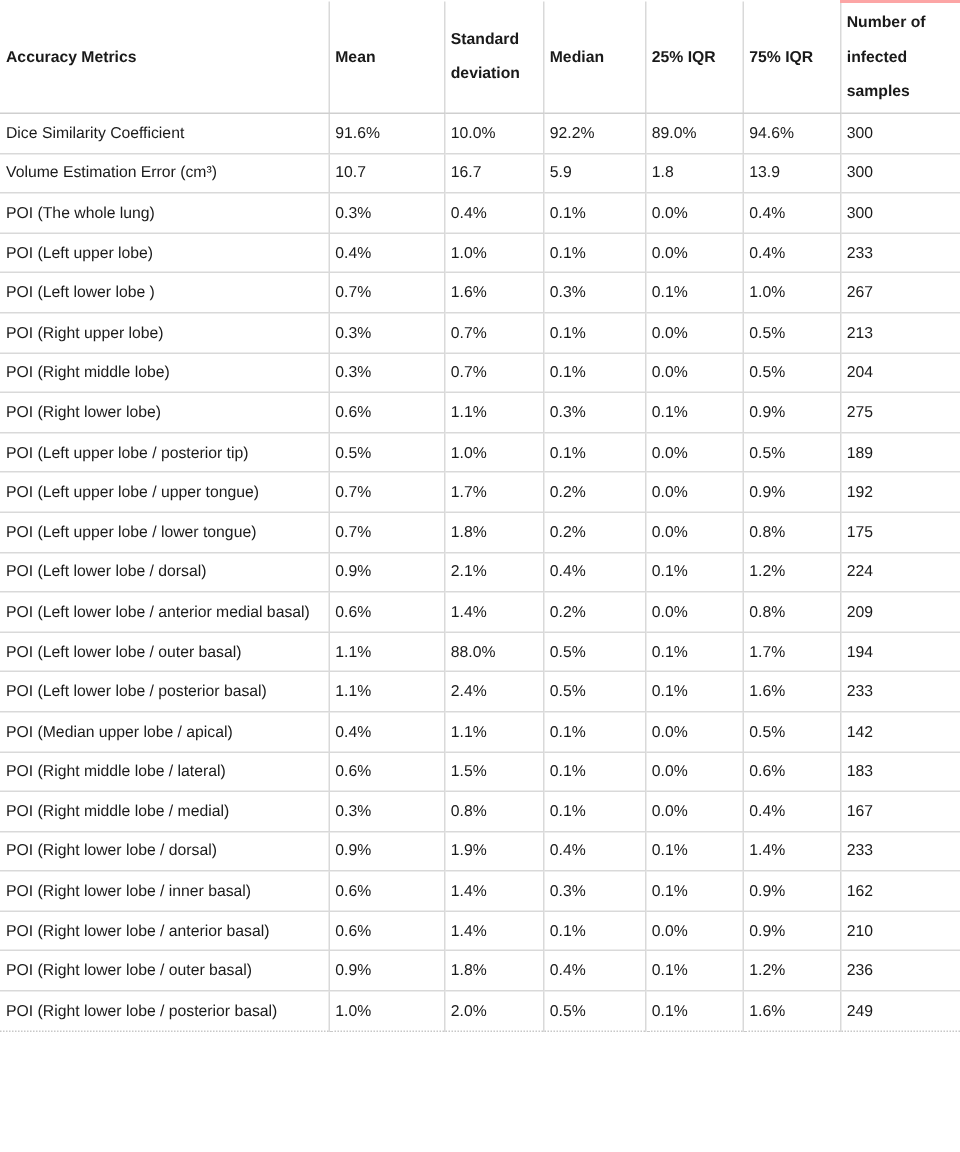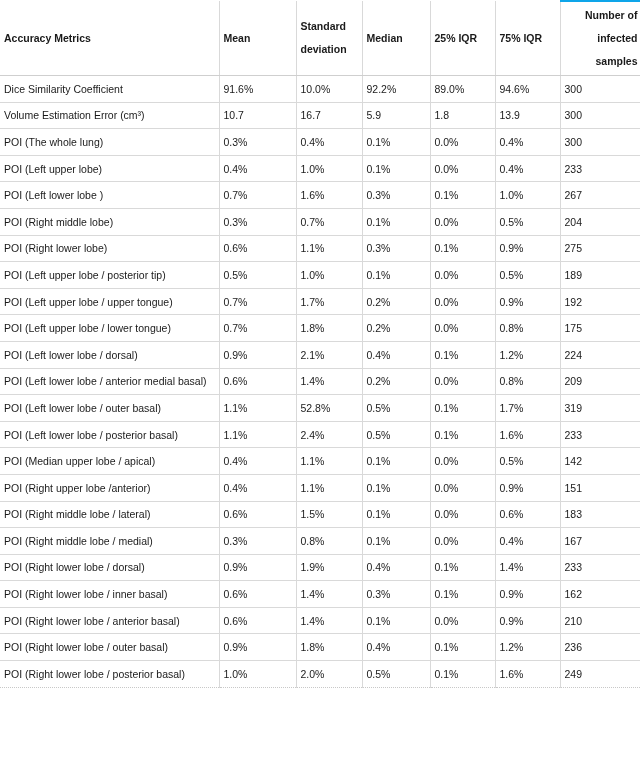--- a/index.html
+++ b/index.html
@@ -35,22 +35,21 @@
     height: 73px;
     border-top: none;
     border-bottom: 1px solid #cfcfcf;
     white-space: normal;
     word-wrap: normal;
   }
   thead th:first-child {
     border-left: none;
   }
   thead th:last-child {
-    border-top: 2px solid #0ea5e9;
-    text-align: right;
+    border-top: 2px solid #fca5a5;
   }
   tbody td {
     height: 25.6px;
     white-space: nowrap;
   }
   tbody td:first-child {
     border-left: none;
   }
   tbody tr:last-child td {
     border-bottom: 1px dotted #c8c8c8;
@@ -121,20 +120,29 @@
         <tr>
           <td>POI (Left lower lobe )</td>
           <td>0.7%</td>
           <td>1.6%</td>
           <td>0.3%</td>
           <td>0.1%</td>
           <td>1.0%</td>
           <td>267</td>
         </tr>
         <tr>
+          <td>POI (Right upper lobe)</td>
+          <td>0.3%</td>
+          <td>0.7%</td>
+          <td>0.1%</td>
+          <td>0.0%</td>
+          <td>0.5%</td>
+          <td>213</td>
+        </tr>
+        <tr>
           <td>POI (Right middle lobe)</td>
           <td>0.3%</td>
           <td>0.7%</td>
           <td>0.1%</td>
           <td>0.0%</td>
           <td>0.5%</td>
           <td>204</td>
         </tr>
         <tr>
           <td>POI (Right lower lobe)</td>
@@ -186,52 +194,43 @@
           <td>0.6%</td>
           <td>1.4%</td>
           <td>0.2%</td>
           <td>0.0%</td>
           <td>0.8%</td>
           <td>209</td>
         </tr>
         <tr>
           <td>POI (Left lower lobe / outer basal)</td>
           <td>1.1%</td>
-          <td>52.8%</td>
+          <td>88.0%</td>
           <td>0.5%</td>
           <td>0.1%</td>
           <td>1.7%</td>
-          <td>319</td>
+          <td>194</td>
         </tr>
         <tr>
           <td>POI (Left lower lobe / posterior basal)</td>
           <td>1.1%</td>
           <td>2.4%</td>
           <td>0.5%</td>
           <td>0.1%</td>
           <td>1.6%</td>
           <td>233</td>
         </tr>
         <tr>
           <td>POI (Median upper lobe / apical)</td>
           <td>0.4%</td>
           <td>1.1%</td>
           <td>0.1%</td>
           <td>0.0%</td>
           <td>0.5%</td>
           <td>142</td>
-        </tr>
-        <tr>
-          <td>POI (Right upper lobe /anterior)</td>
-          <td>0.4%</td>
-          <td>1.1%</td>
-          <td>0.1%</td>
-          <td>0.0%</td>
-          <td>0.9%</td>
-          <td>151</td>
         </tr>
         <tr>
           <td>POI (Right middle lobe / lateral)</td>
           <td>0.6%</td>
           <td>1.5%</td>
           <td>0.1%</td>
           <td>0.0%</td>
           <td>0.6%</td>
           <td>183</td>
         </tr>

